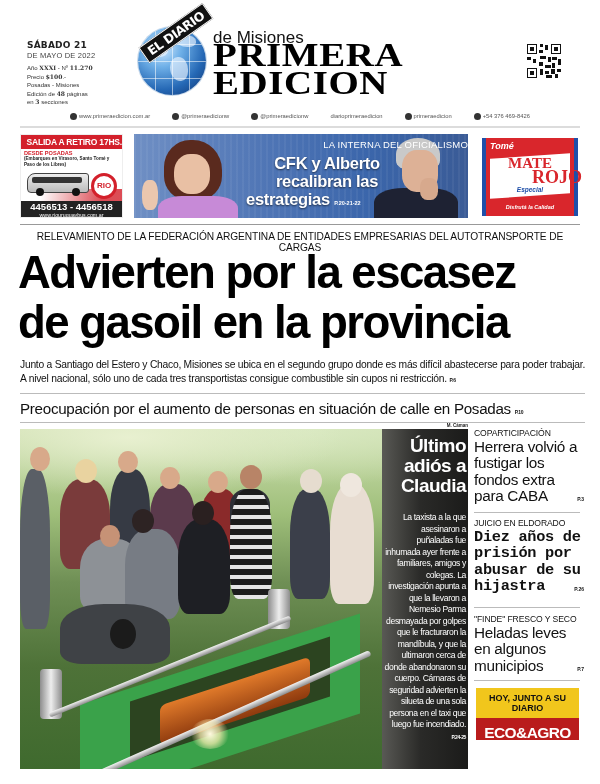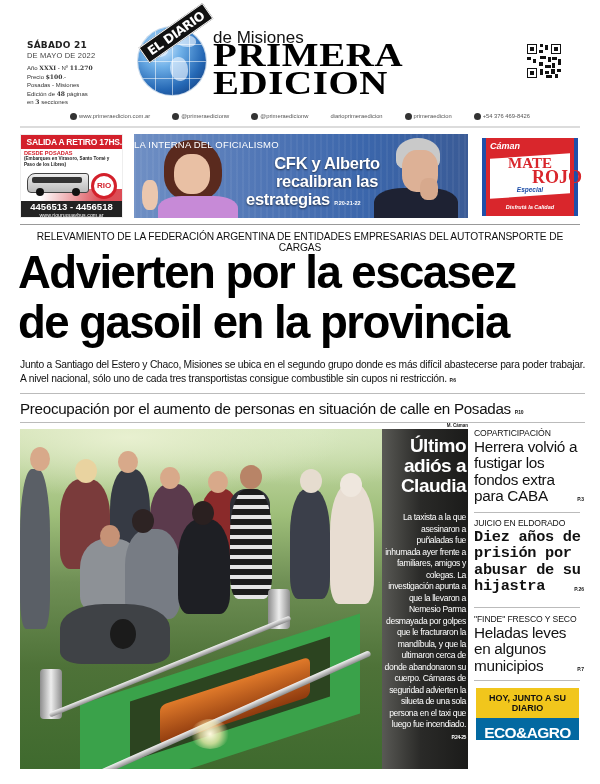--- a/index.html
+++ b/index.html
@@ -58,21 +58,21 @@
   .cfk { position: absolute; left: 8px; top: 6px; width: 90px; height: 84px; }
   .cfk .hair { position: absolute; left: 22px; top: 0; width: 58px; height: 60px; background: #5a2a1e; border-radius: 45% 50% 40% 40%; }
   .cfk .face { position: absolute; left: 32px; top: 14px; width: 36px; height: 40px; background: #e9c0a4; border-radius: 45%; }
   .cfk .body { position: absolute; left: 16px; top: 56px; width: 80px; height: 40px; background: #c78ad7; border-radius: 30% 30% 0 0; }
   .cfk .hand { position: absolute; left: 0; top: 40px; width: 16px; height: 30px; background: #ebc7ae; border-radius: 40%; }
   .alberto { position: absolute; right: 10px; top: 4px; width: 86px; height: 84px; }
   .alberto .hair { position: absolute; left: 24px; top: 0; width: 44px; height: 32px; background: #c9c9c9; border-radius: 50% 50% 30% 30%; }
   .alberto .face { position: absolute; left: 30px; top: 12px; width: 36px; height: 42px; background: #ddb196; border-radius: 40%; }
   .alberto .suit { position: absolute; left: 2px; top: 50px; width: 84px; height: 40px; background: #1e2233; border-radius: 35% 35% 0 0; }
   .alberto .hand { position: absolute; left: 48px; top: 40px; width: 18px; height: 22px; background: #d7a98d; border-radius: 40%; }
-  .cover-story .kicker { position: absolute; left: 0; right: 0; top: 5px; text-align: left; color: #fff; font-size: 9.5px; letter-spacing: 0.2px; }
+  .cover-story .kicker { position: absolute; left: 0; right: 0; top: 5px; text-align: right; color: #fff; font-size: 9.5px; letter-spacing: 0.2px; }
   .cover-story .hl { position: absolute; left: 118px; width: 150px; text-align: center; color: #fff; font-weight: bold; font-size: 16.5px; line-height: 17px; text-shadow: 0 1px 2px rgba(0,0,0,0.6); letter-spacing: -0.3px; }
   .cover-story .hl1 { top: 21px; }
   .cover-story .hl2 { top: 39px; }
   .cover-story .hl3 { top: 57px; left: 112px; text-align: left; }
   .cover-story .pg { font-size: 5.5px; font-weight: bold; text-shadow: none; letter-spacing: 0; }
 
   .ad-mate { left: 478px; top: 134px; width: 104px; height: 84px; background: #fff; overflow: hidden; }
   .ad-mate .banner { position: absolute; left: 4px; top: 4px; width: 96px; height: 78px; background: #d9262c; border-left: 4px solid #1f4fa8; border-right: 4px solid #1f4fa8; }
   .ad-mate .toma { position: absolute; left: 12px; top: 7px; color: #fff; font-weight: bold; font-style: italic; font-size: 9px; }
   .ad-mate .white { position: absolute; left: 12px; top: 22px; width: 80px; height: 40px; background: #fff; transform: skewY(-4deg); }
@@ -116,21 +116,21 @@
   .rcol .hl { font-size: 15.3px; line-height: 16.3px; color: #111; letter-spacing: -0.3px; margin-top: 1px; }
   .rcol .hl.bold { font-weight: bold; font-family: Liberation Mono, monospace; }
   .rcol .pg { font-size: 5px; font-weight: bold; float: right; margin-top: -8px; }
   .r1 { top: 428px; }
   .r2 { top: 518px; }
   .r3 { top: 614px; }
   .rsep { left: 474px; width: 106px; height: 1px; background: #bbb; }
 
   .eco { left: 476px; top: 688px; width: 103px; height: 52px; overflow: hidden; }
   .eco .top { background: #f1c61c; height: 30px; text-align: center; font-weight: bold; font-size: 9px; line-height: 10px; padding-top: 5px; color: #111; }
-  .eco .bot { background: #0369a1; height: 30px; text-align: center; color: #fff; font-weight: bold; font-size: 15.5px; line-height: 30px; letter-spacing: -0.6px; }
+  .eco .bot { background: #b91c1c; height: 30px; text-align: center; color: #fff; font-weight: bold; font-size: 15.5px; line-height: 30px; letter-spacing: -0.6px; }
 </style>
 </head>
 <body>
 
 <div class="abs date-block">
   <div class="date-day">SÁBADO 21</div>
   <div class="date-month">DE MAYO DE 2022</div>
   <div class="meta">
     <div><span>Año </span><b>XXXI</b><span> - Nº </span><b>11.270</b></div>
     <div><span>Precio </span><b>$100</b><span>.-</span></div>
@@ -244,21 +244,21 @@
       <div class="hand"></div>
   </div>
   <div class="kicker">LA INTERNA DEL OFICIALISMO</div>
   <div class="hl hl1">CFK y Alberto</div>
   <div class="hl hl2">recalibran las</div>
   <div class="hl hl3"><span>estrategias</span> <span class="pg">P.20-21-22</span></div>
 </div>
 
 <div class="abs ad-mate">
   <div class="banner"></div>
-  <div class="toma">Cáman</div>
+  <div class="toma">Tomé</div>
   <div class="white"></div>
   <div class="mate">MATE</div>
   <div class="rojo">ROJO</div>
   <div class="especial">Especial</div>
   <div class="disfruta">Disfrutá la Calidad</div>
 </div>
 
 <div class="abs rule-dark"></div>
 <div class="abs kicker-main">RELEVAMIENTO DE LA FEDERACIÓN ARGENTINA DE ENTIDADES EMPRESARIAS DEL AUTOTRANSPORTE DE CARGAS</div>
 <div class="abs headline headline-1">Advierten por la escasez</div>

